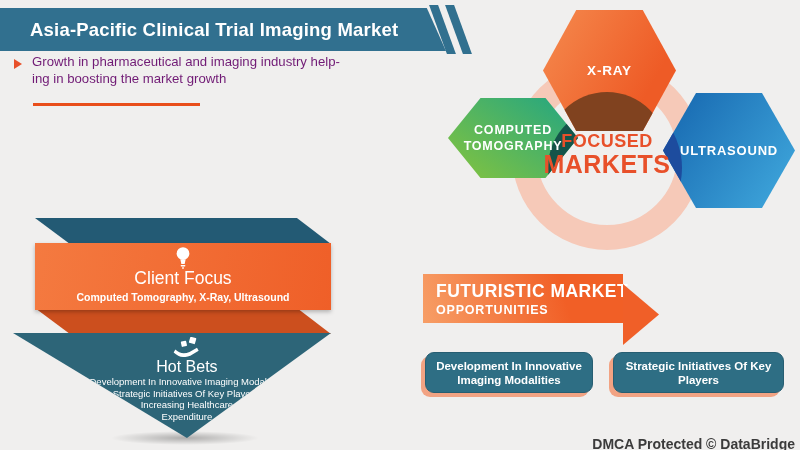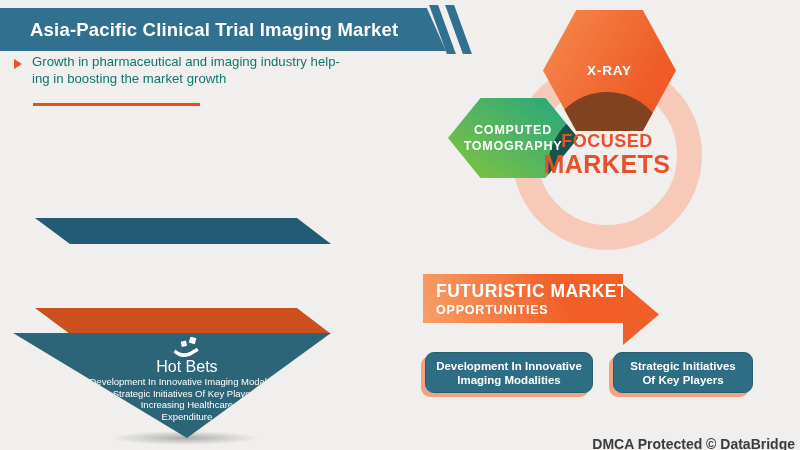--- a/index.html
+++ b/index.html
@@ -8,21 +8,21 @@
 
   
   .title-bar{position:absolute;left:0;top:8px;width:446px;height:43px;background:#31708f;
     clip-path:polygon(0 0,95.7% 0,100% 100%,0 100%);display:flex;align-items:center;}
   .title-bar span{color:#fff;font-weight:700;font-size:18.5px;letter-spacing:.2px;padding-left:30px;white-space:nowrap;}
   .stripe{position:absolute;top:5px;width:9px;height:49px;background:#31708f;transform:skewX(20deg);}
   .stripe.s1{left:438px;} .stripe.s2{left:454px;}
 
   .bullet{position:absolute;left:14px;top:59px;width:0;height:0;
     border-left:8px solid #e8502a;border-top:5px solid transparent;border-bottom:5px solid transparent;}
-  .desc{position:absolute;left:32px;top:53px;width:330px;color:#0f766e;font-size:13.2px;line-height:17px;}
+  .desc{position:absolute;left:32px;top:53px;width:330px;color:#701a75;font-size:13.2px;line-height:17px;}
   .divider{position:absolute;left:33px;top:103px;width:167px;height:3px;background:#e94e1b;}
 
   
   .band{position:absolute;left:35px;width:296px;color:#fff;text-align:center;
     box-shadow:0 2px 4px rgba(0,0,0,.25);}
   .band1{top:152px;height:66px;background:#31708f;}
   .band2{top:243px;height:67px;background:linear-gradient(100deg,#f47a40,#ef5f28);}
   .fold{position:absolute;left:35px;width:296px;height:26px;
     clip-path:polygon(0 0,88.5% 0,100% 100%,11.8% 100%);}
   .fold1{top:218px;background:#235a74;}
@@ -67,21 +67,21 @@
   .arrow-head{position:absolute;left:623px;top:284px;width:36px;height:61px;background:#f05f28;
     clip-path:polygon(0 0,100% 50%,0 100%);}
   .ab-l1{font-size:17.5px;font-weight:700;letter-spacing:.5px;margin-top:7px;white-space:nowrap;}
   .ab-l2{font-size:12.5px;font-weight:700;letter-spacing:.8px;margin-top:1px;}
 
   .opp-box{position:absolute;height:41px;background:#2e6e84;border:1px solid #275e72;border-radius:9px;
     box-shadow:-4px 4px 0 #f2a383;display:flex;align-items:center;justify-content:center;
     color:#fff;font-size:11.5px;font-weight:700;text-align:center;line-height:14px;
     padding:2px 10px;box-sizing:border-box;}
   .opp1{left:425px;top:352px;width:168px;}
-  .opp2{left:613px;top:352px;width:140px;}
+  .opp2{left:613px;top:352px;width:171px;}
   .opp3{left:519px;top:397px;width:171px;}
 
   .watermark{position:absolute;right:5px;top:436px;font-size:14px;font-weight:700;color:#3b3b3b;}
 </style>
 </head>
 <body>
 
 <div id="stage">
 
   <div class="title-bar">
@@ -100,30 +100,46 @@
   <div class="ring"></div>
 
   <div class="hex hex-xray">
     <div class="shade"></div>
     <div class="h-label">X-RAY</div>
   </div>
   <div class="hex hex-ct">
     <div class="shade"></div>
     <div class="h-label">COMPUTED TOMOGRAPHY</div>
   </div>
+  <div class="hex hex-us">
+    <div class="shade"></div>
+    <div class="h-label">ULTRASOUND</div>
+  </div>
 
   <div class="fm-label">
     <div class="fm-l1">FOCUSED</div>
     <div class="fm-l2">MARKETS</div>
   </div>
 
   <div class="fold fold1"></div>
   <div class="fold fold2"></div>
 
 
+  <div class="band band2">
+    <svg class="icon" style="top:3px" width="18" height="24" viewBox="0 0 24 32">
+      <g fill="#ffffff">
+        <circle cx="12" cy="10" r="8.5"></circle>
+        <path d="M8.5 18 h7 l-1.3 6 h-4.4 z"></path>
+        <rect x="8.8" y="25.2" width="6.4" height="2" rx="1"></rect>
+        <rect x="10.6" y="28.2" width="2.8" height="2" rx="1"></rect>
+      </g>
+    </svg>
+    <div class="b-title">Client Focus</div>
+    <div class="b-sub">Computed Tomography, X-Ray, Ultrasound</div>
+  </div>
 
   <div class="tri-shadow"></div>
   <div class="triangle">
     <div class="tri-inner">
       <svg class="icon" width="30" height="20" viewBox="0 0 34 24">
         <g fill="#ffffff">
           <rect x="20" y="0.5" width="7.5" height="7.5" rx="1" transform="rotate(16 24 4)"></rect>
           <rect x="10" y="5" width="6.5" height="6.5" rx="1" transform="rotate(-12 13 8)"></rect>
           <path d="M3 15 q7 7 17 3 l9 -5 l2 3.5 l-10 6 q-11 4.5 -20 -4 z"></path>
         </g>

